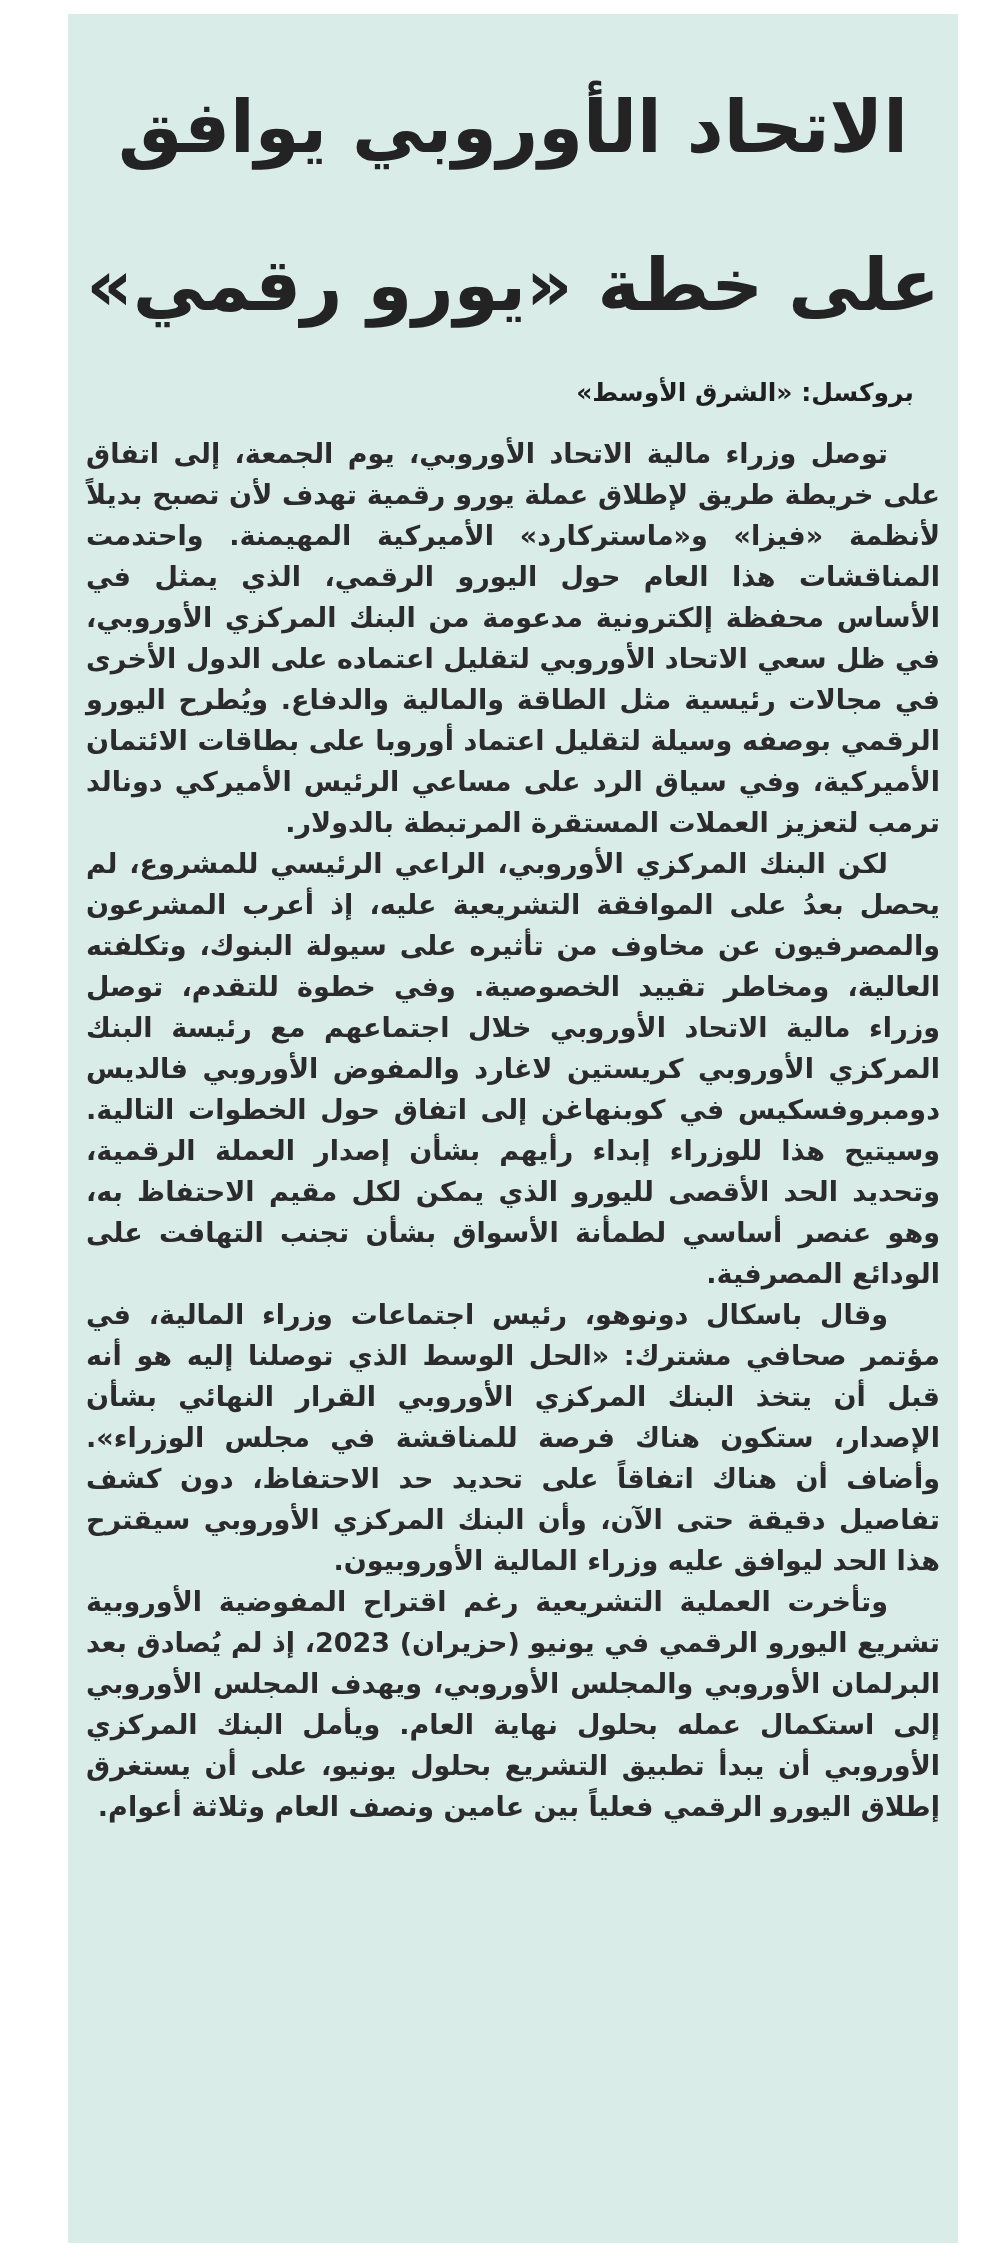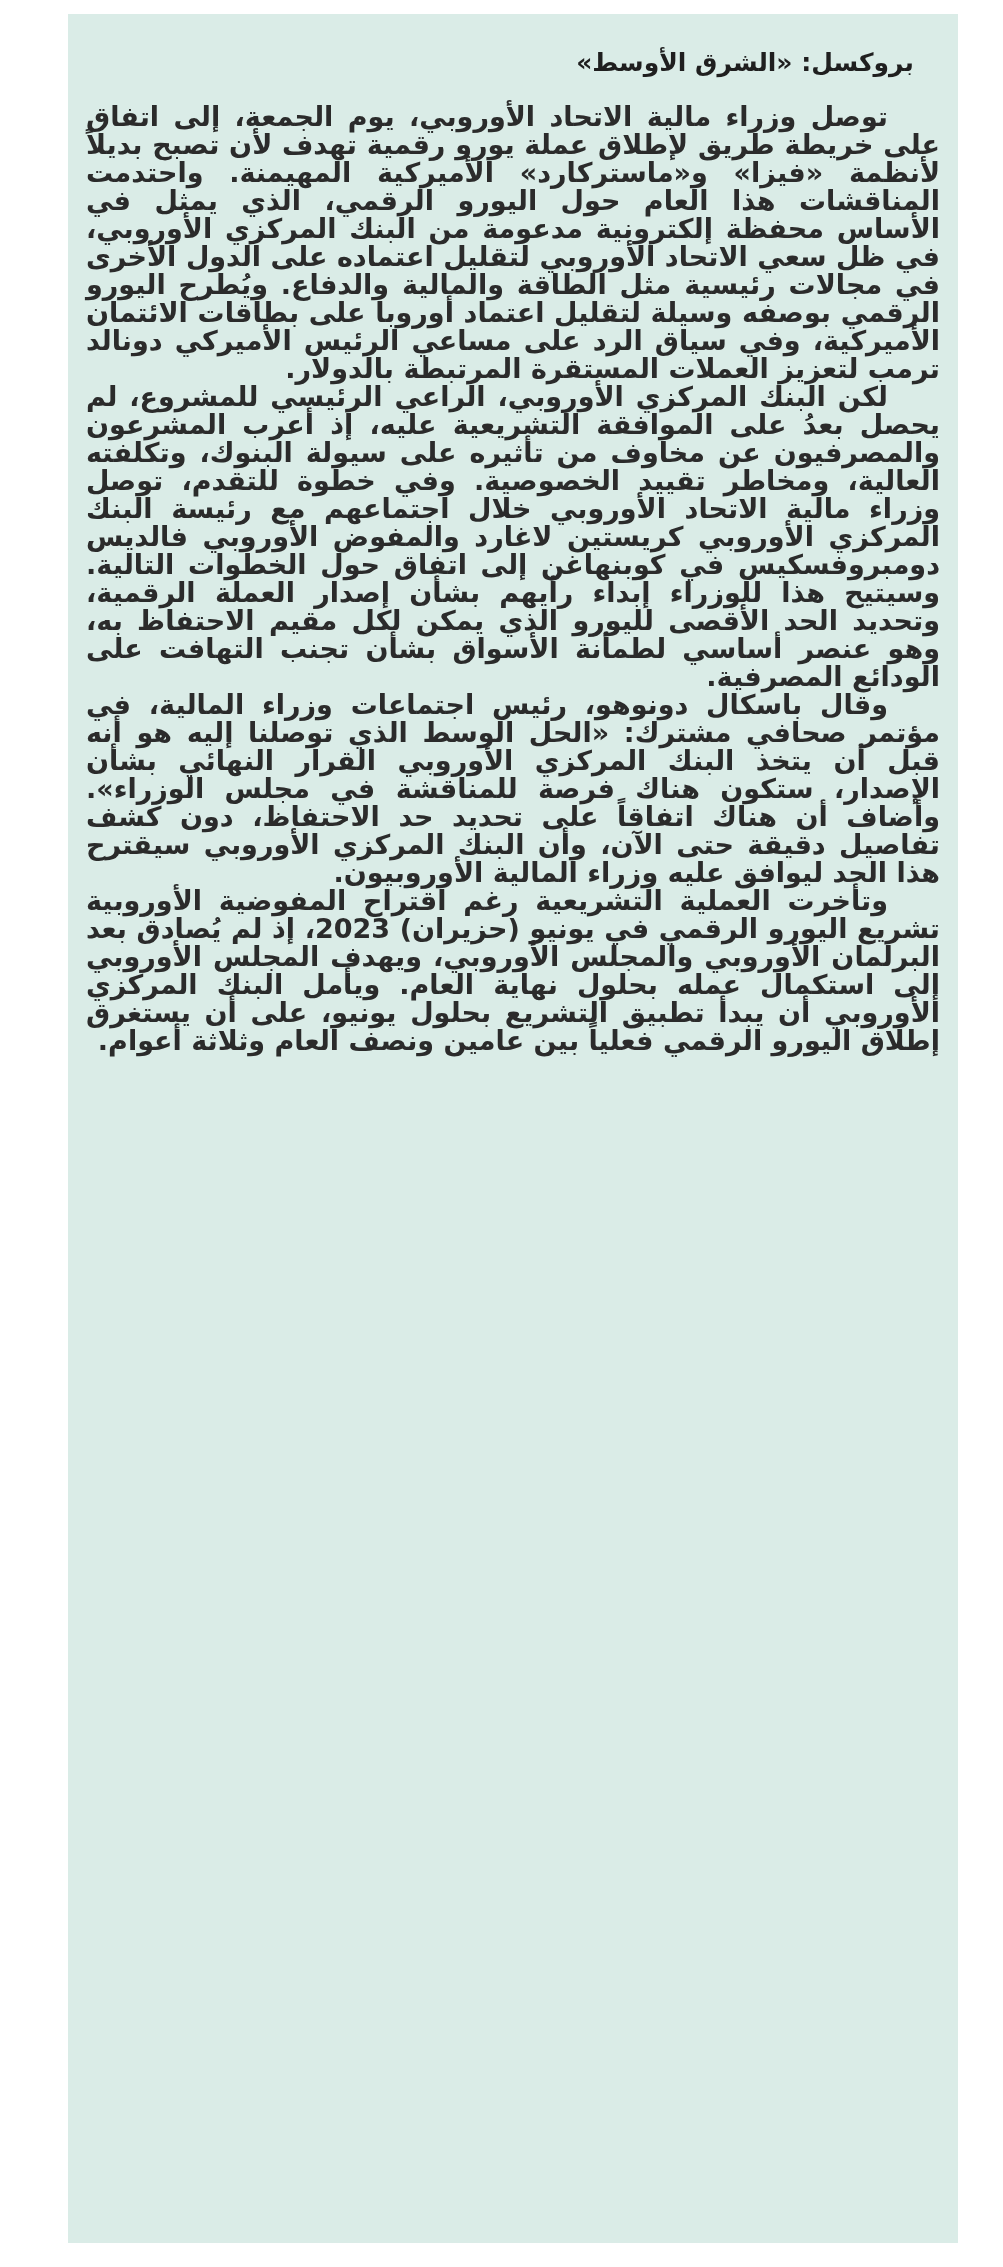--- a/index.html
+++ b/index.html
@@ -43,37 +43,39 @@
     padding: 0 44px 0 16px;
     text-align: right;
     font-weight: 700;
     font-size: 25px;
     color: #1f1f1f;
   }
   .body-text {
     margin: 26px 18px 0 18px;
     font-size: 27px;
     font-weight: 700;
-    line-height: 28px;
+    line-height: 41px;
     text-align: justify;
     color: #2b2b2b;
   }
   .body-text p {
     margin: 0;
     padding: 0;
     text-indent: 52px;
   }
 </style>
 </head>
 <body>
 
 <div class="page">
   <div class="panel">
 
     <h1 class="title">
+      <span class="title-line">الاتحاد الأوروبي يوافق</span>
+      <span class="title-line">على خطة «يورو رقمي»</span>
     </h1>
 
     <div class="byline">بروكسل: «الشرق الأوسط»</div>
 
     <div class="body-text">
       <p>توصل وزراء مالية الاتحاد الأوروبي، يوم الجمعة، إلى اتفاق على خريطة طريق لإطلاق عملة يورو رقمية تهدف لأن تصبح بديلاً لأنظمة «فيزا» و«ماستركارد» الأميركية المهيمنة. واحتدمت المناقشات هذا العام حول اليورو الرقمي، الذي يمثل في الأساس محفظة إلكترونية مدعومة من البنك المركزي الأوروبي، في ظل سعي الاتحاد الأوروبي لتقليل اعتماده على الدول الأخرى في مجالات رئيسية مثل الطاقة والمالية والدفاع. ويُطرح اليورو الرقمي بوصفه وسيلة لتقليل اعتماد أوروبا على بطاقات الائتمان الأميركية، وفي سياق الرد على مساعي الرئيس الأميركي دونالد ترمب لتعزيز العملات المستقرة المرتبطة بالدولار.</p>
       <p>لكن البنك المركزي الأوروبي، الراعي الرئيسي للمشروع، لم يحصل بعدُ على الموافقة التشريعية عليه، إذ أعرب المشرعون والمصرفيون عن مخاوف من تأثيره على سيولة البنوك، وتكلفته العالية، ومخاطر تقييد الخصوصية. وفي خطوة للتقدم، توصل وزراء مالية الاتحاد الأوروبي خلال اجتماعهم مع رئيسة البنك المركزي الأوروبي كريستين لاغارد والمفوض الأوروبي فالديس دومبروفسكيس في كوبنهاغن إلى اتفاق حول الخطوات التالية. وسيتيح هذا للوزراء إبداء رأيهم بشأن إصدار العملة الرقمية، وتحديد الحد الأقصى لليورو الذي يمكن لكل مقيم الاحتفاظ به، وهو عنصر أساسي لطمأنة الأسواق بشأن تجنب التهافت على الودائع المصرفية.</p>
       <p>وقال باسكال دونوهو، رئيس اجتماعات وزراء المالية، في مؤتمر صحافي مشترك: «الحل الوسط الذي توصلنا إليه هو أنه قبل أن يتخذ البنك المركزي الأوروبي القرار النهائي بشأن الإصدار، ستكون هناك فرصة للمناقشة في مجلس الوزراء». وأضاف أن هناك اتفاقاً على تحديد حد الاحتفاظ، دون كشف تفاصيل دقيقة حتى الآن، وأن البنك المركزي الأوروبي سيقترح هذا الحد ليوافق عليه وزراء المالية الأوروبيون.</p>
       <p>وتأخرت العملية التشريعية رغم اقتراح المفوضية الأوروبية تشريع اليورو الرقمي في يونيو (حزيران) 2023، إذ لم يُصادق بعد البرلمان الأوروبي والمجلس الأوروبي، ويهدف المجلس الأوروبي إلى استكمال عمله بحلول نهاية العام. ويأمل البنك المركزي الأوروبي أن يبدأ تطبيق التشريع بحلول يونيو، على أن يستغرق إطلاق اليورو الرقمي فعلياً بين عامين ونصف العام  وثلاثة أعوام.</p>
     </div>

